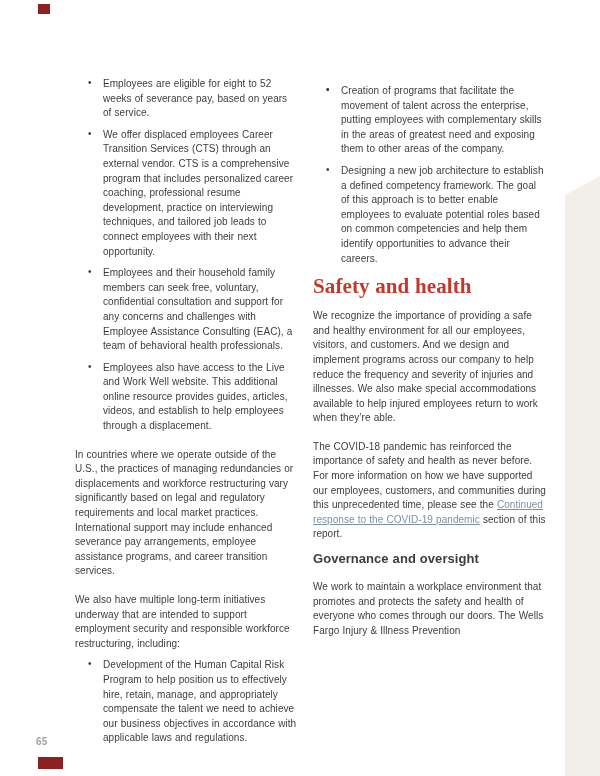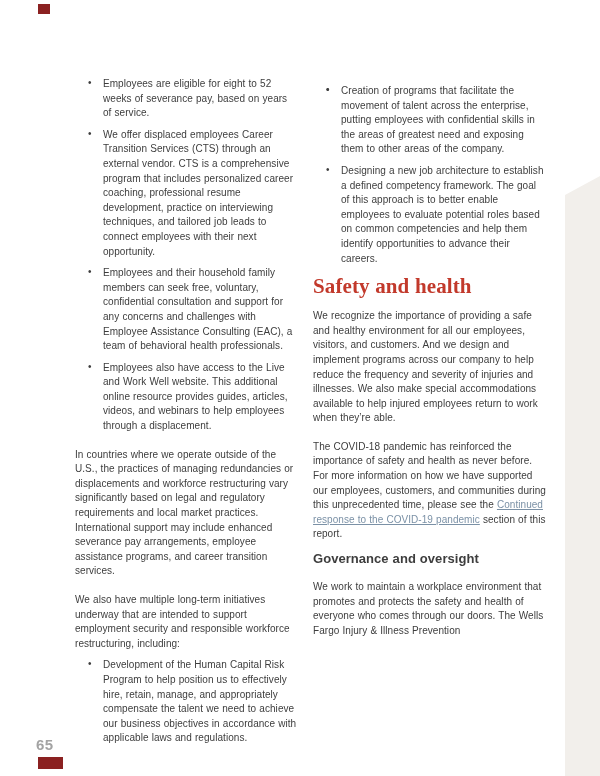--- a/index.html
+++ b/index.html
@@ -48,50 +48,50 @@
     margin:10px 0 7px 0;color:var(--body-text);
   }
   a.covid-link{
     color:var(--link-blue);
     text-decoration:underline;
     text-decoration-color:var(--link-blue);
     cursor:pointer;
   }
   .page-number{
     position:absolute;left:36px;top:736px;
-    font-size:15px;color:var(--pagenum-gray);font-weight:700;letter-spacing:0.3px;
+    font-size:10px;color:var(--pagenum-gray);font-weight:700;letter-spacing:0.3px;
   }
 </style>
 </head>
 <body>
 
 <div class="page">
 
   <div class="bg-shape"></div>
   <div class="corner-mark top"></div>
   <div class="corner-mark bottom"></div>
 
   <div class="col col-left">
     <ul class="bullets">
       <li><span class="dot">•</span><span>Employees are eligible for eight to 52 weeks of severance pay, based on years of service.</span></li>
       <li><span class="dot">•</span><span>We offer displaced employees Career Transition Services (CTS) through an external vendor. CTS is a comprehensive program that includes personalized career coaching, professional resume development, practice on interviewing techniques, and tailored job leads to connect employees with their next opportunity.</span></li>
       <li><span class="dot">•</span><span>Employees and their household family members can seek free, voluntary, confidential consultation and support for any concerns and challenges with Employee Assistance Consulting (EAC), a team of behavioral health professionals.</span></li>
-      <li><span class="dot">•</span><span>Employees also have access to the Live and Work Well website. This additional online resource provides guides, articles, videos, and webinars to help employees through a displacement.</span></li>
+      <li><span class="dot">•</span><span>Employees also have access to the Live and Work Well website. This additional online resource provides guides, articles, videos, and establish to help employees through a displacement.</span></li>
     </ul>
     <p>In countries where we operate outside of the U.S., the practices of managing redundancies or displacements and workforce restructuring vary significantly based on legal and regulatory requirements and local market practices. International support may include enhanced severance pay arrangements, employee assistance programs, and career transition services.</p>
     <p>We also have multiple long-term initiatives underway that are intended to support employment security and responsible workforce restructuring, including:</p>
     <ul class="bullets">
       <li><span class="dot">•</span><span>Development of the Human Capital Risk Program to help position us to effectively hire, retain, manage, and appropriately compensate the talent we need to achieve our business objectives in accordance with applicable laws and regulations.</span></li>
     </ul>
   </div>
 
   <div class="col col-right">
     <ul class="bullets">
       <li><span class="dot">•</span></li>
-      <li><span class="dot">•</span><span>Creation of programs that facilitate the movement of talent across the enterprise, putting employees with confidential skills in the areas of greatest need and exposing them to other areas of the company.</span></li>
+      <li><span class="dot">•</span><span>Creation of programs that facilitate the movement of talent across the enterprise, putting employees with complementary skills in the areas of greatest need and exposing them to other areas of the company.</span></li>
       <li><span class="dot">•</span><span>Designing a new job architecture to establish a defined competency framework. The goal of this approach is to better enable employees to evaluate potential roles based on common competencies and help them identify opportunities to advance their careers.</span></li>
     </ul>
     <h2 class="section-heading">Safety and health</h2>
     <p>We recognize the importance of providing a safe and healthy environment for all our employees, visitors, and customers. And we design and implement programs across our company to help reduce the frequency and severity of injuries and illnesses. We also make special accommodations available to help injured employees return to work when they’re able.</p>
     <p><span>The COVID-18 pandemic has reinforced the importance of safety and health as never before. For more information on how we have supported our employees, customers, and communities during this unprecedented time, please see the </span><a class="covid-link">Continued response to the COVID-19 pandemic</a><span> section of this report.</span></p>
     <h3 class="subheading">Governance and oversight</h3>
     <p>We work to maintain a workplace environment that promotes and protects the safety and health of everyone who comes through our doors. The Wells Fargo Injury &amp; Illness Prevention</p>
   </div>
 
   <div class="page-number">65</div>

